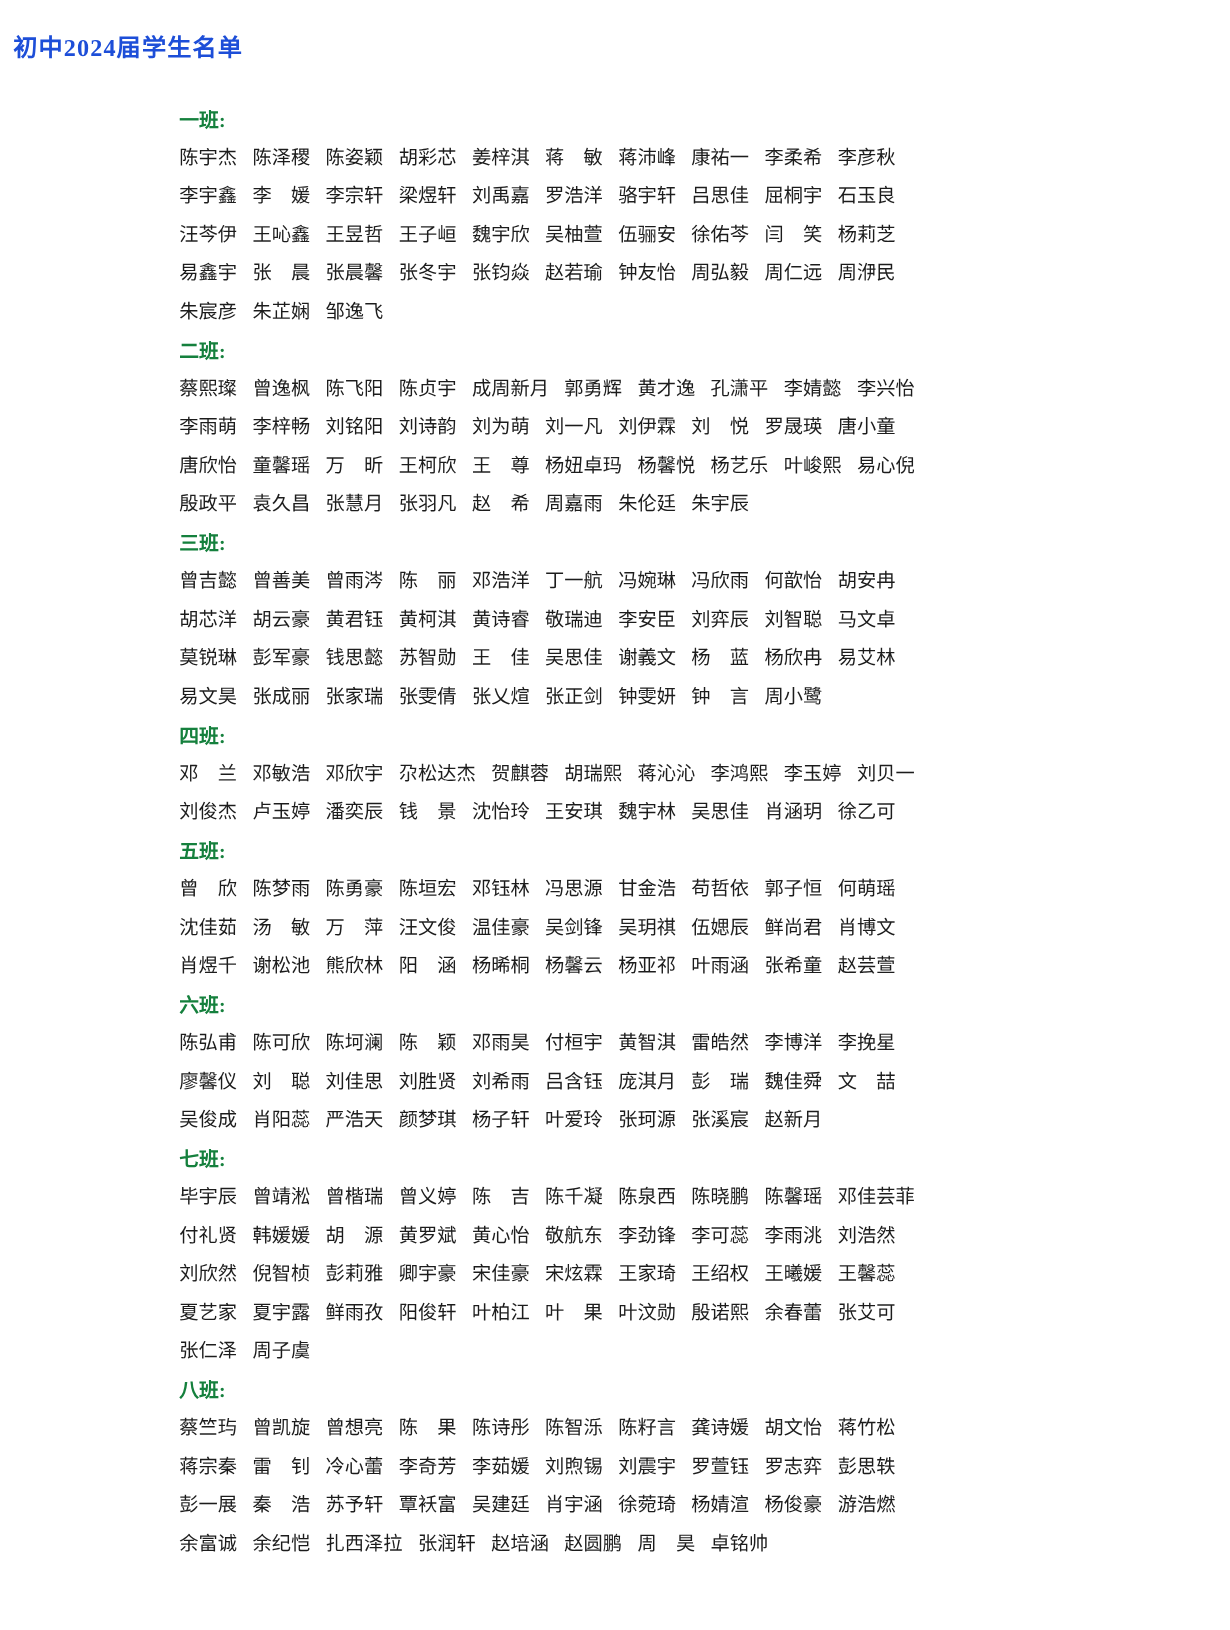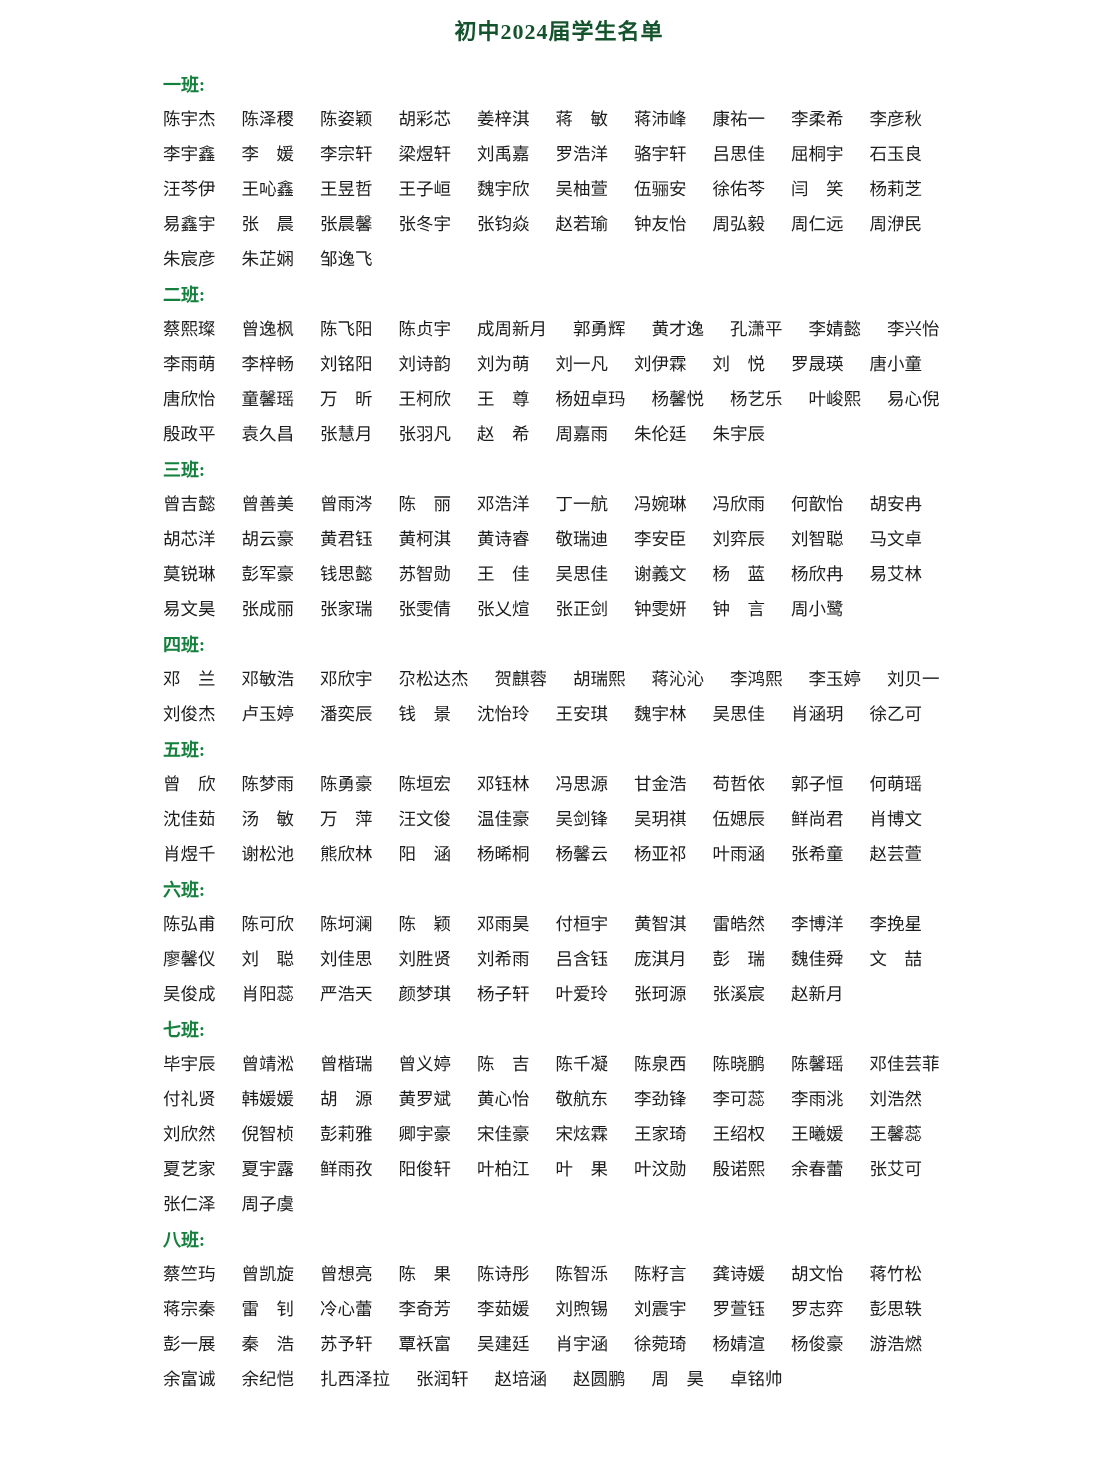--- a/index.html
+++ b/index.html
@@ -10,46 +10,45 @@
   .page {
     position: relative;
     width: 1118px;
     height: 1482px;
     background: #ffffff;
     overflow: hidden;
     font-family: "Liberation Serif", "DejaVu Serif", serif;
     color: #1c1c1c;
   }
   .doc-title {
-    margin: 0;
+    margin: 12px;
     padding-top: 13px;
     height: 37px;
-    text-align: center;
     font-size: 22px;
     font-weight: bold;
     letter-spacing: 1px;
-    color: #14532d;
+    color: #1d4ed8;
   }
   .content {
     padding-left: 163px;
     padding-right: 60px;
     padding-top: 15px;
   }
   .line {
     height: 35px;
     display: flex;
     align-items: center;
   }
   .class-label {
     font-size: 18px;
     font-weight: bold;
     color: #15803d;
   }
   .name-row {
-    column-gap: 26px;
+    column-gap: 14px;
   }
   .student-name {
     font-size: 17.5px;
     white-space: pre;
     color: #1c1c1c;
   }
 </style>
 </head>
 <body>
 

